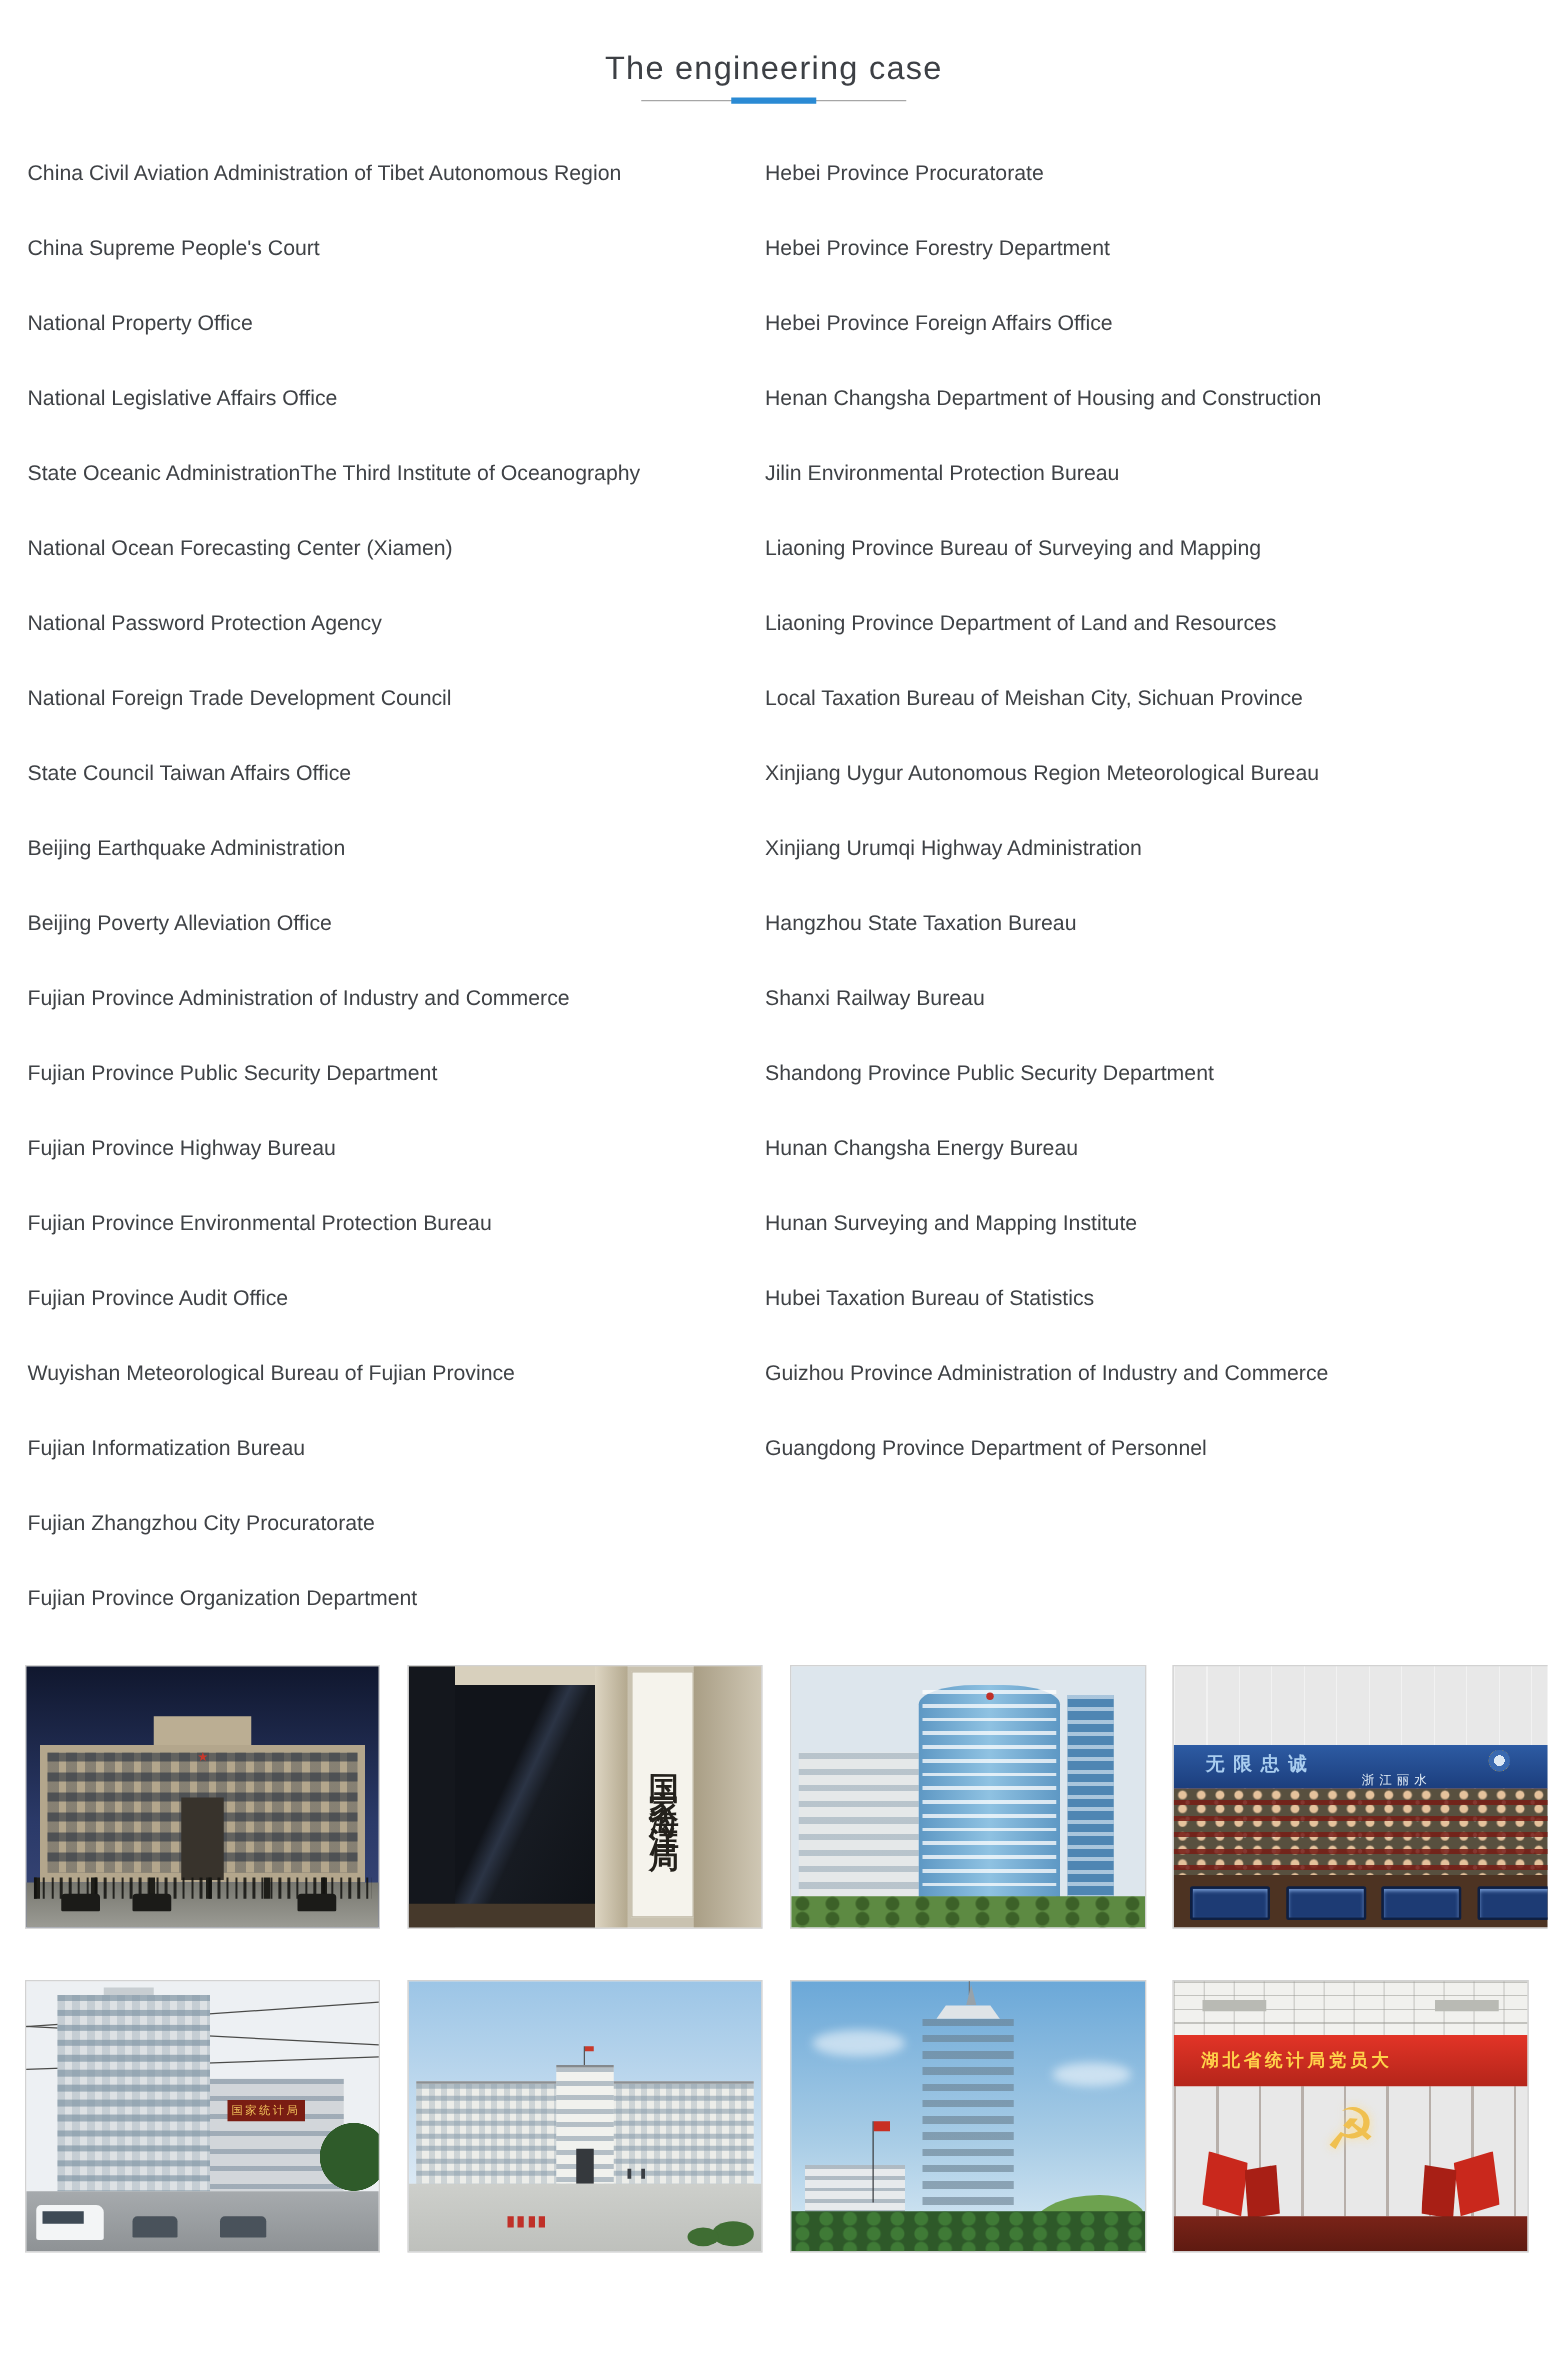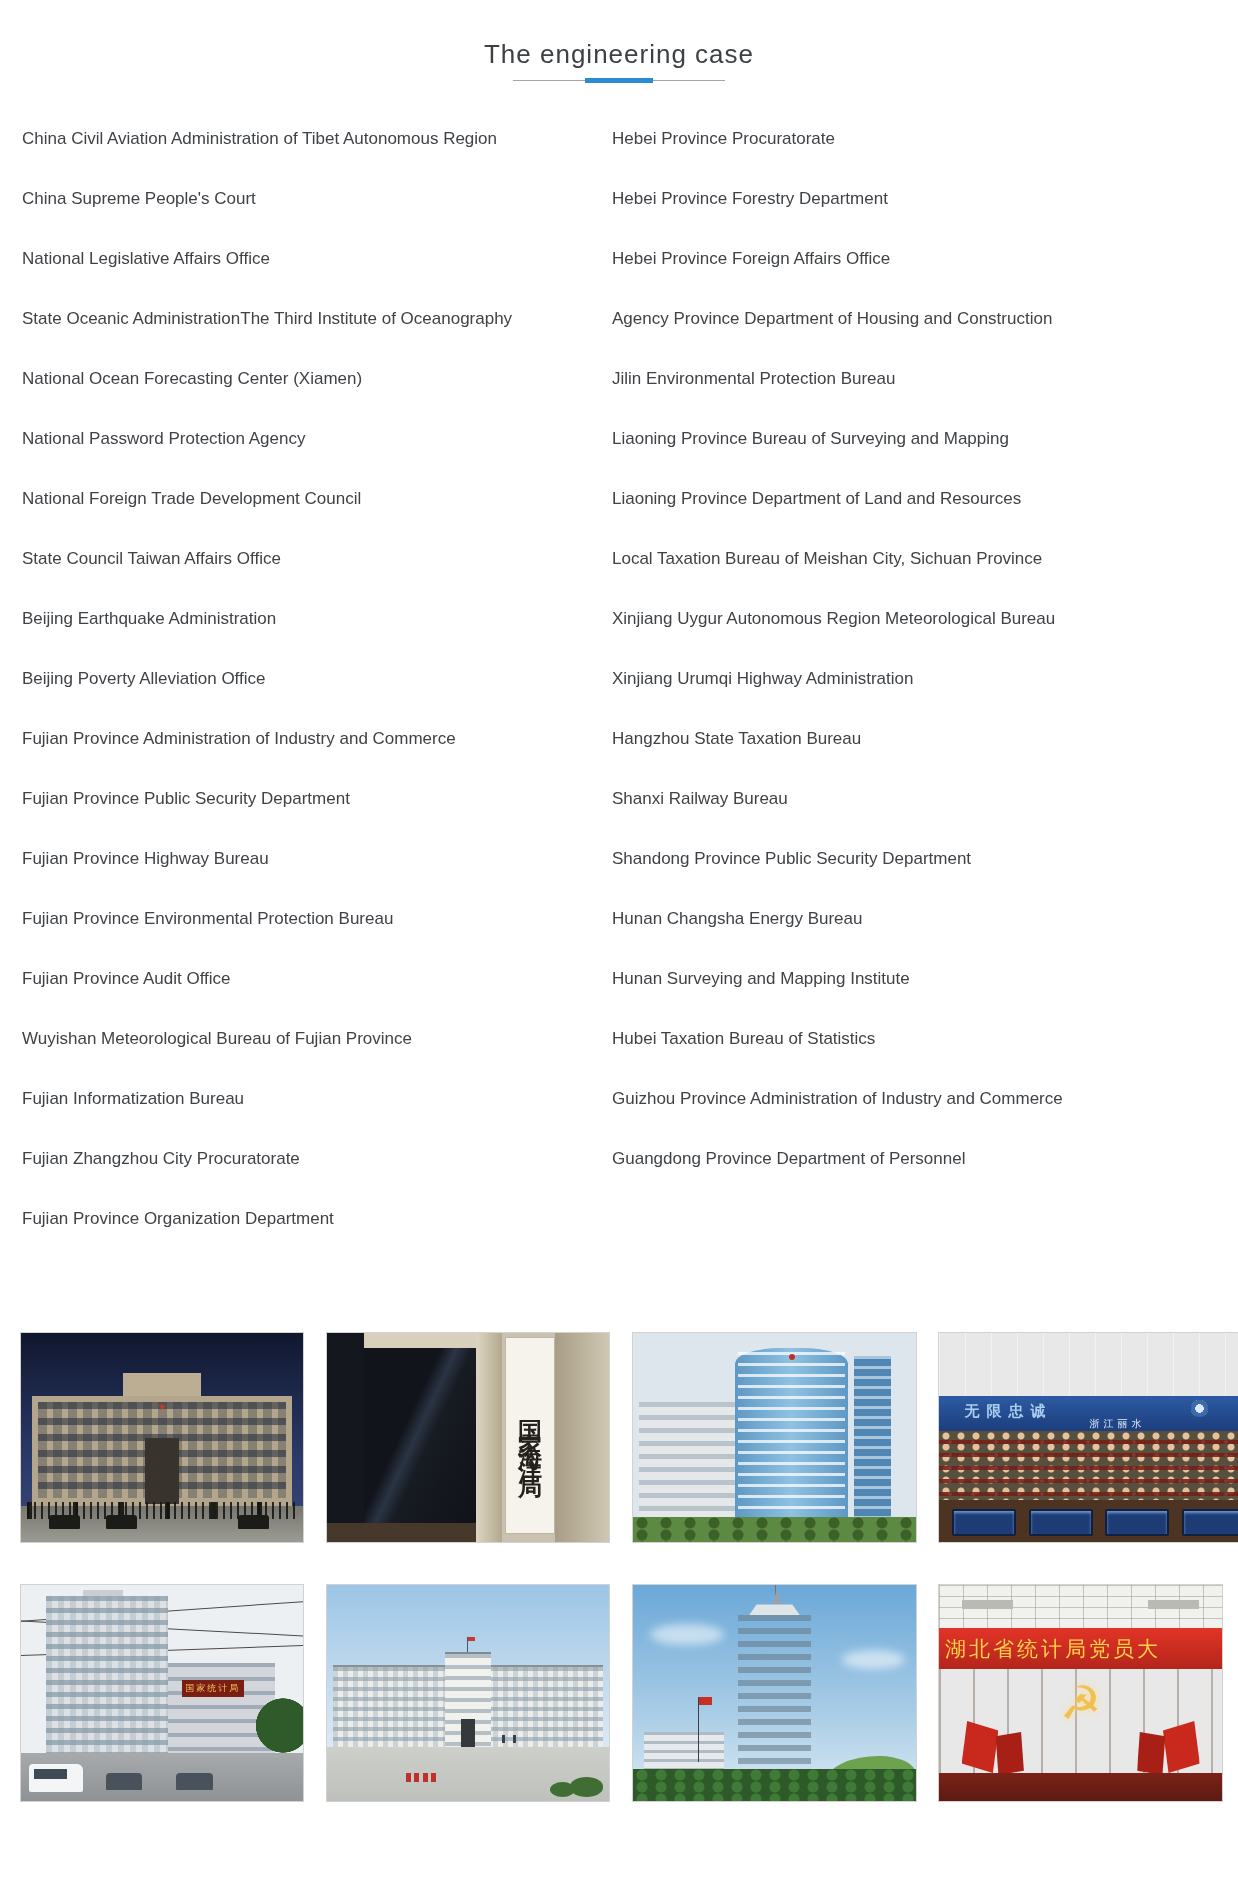--- a/index.html
+++ b/index.html
@@ -143,40 +143,41 @@
     background-image:radial-gradient(circle at 9px 6px,#3f7a36 5px,transparent 6px);background-size:19px 12px;}
   .p7-mound{right:0;bottom:0;width:32%;height:21%;border-radius:60% 40% 0 0;background:#6da24f;}
 
   
   .p8-ceil{left:0;right:0;top:0;height:20%;background:#f1f1ee;
     background-image:repeating-linear-gradient(to right,rgba(148,148,142,.5) 0 1px,transparent 1px 24px),
                      repeating-linear-gradient(to bottom,rgba(148,148,142,.5) 0 1px,transparent 1px 11px);}
   .p8-vent{top:7%;height:4%;width:18%;background:#b9bab4;}
   .p8-banner{left:0;right:0;top:20%;height:19%;background:linear-gradient(#e23427,#b4251a);
     overflow:hidden;display:flex;align-items:center;}
-  .p8-banner span{position:static;white-space:nowrap;color:#ffd24a;font-weight:400;
-    font-size:21px;letter-spacing:3px;padding-left:6px;font-family:"DejaVu Sans",sans-serif;}
+  .p8-banner span{position:static;white-space:nowrap;color:#ffd24a;font-weight:700;
+    font-size:14px;letter-spacing:3px;padding-left:22px;font-family:"DejaVu Sans",sans-serif;}
   .p8-wall{left:0;right:0;top:39%;height:48%;background:linear-gradient(#b8763f,#8a4c1e);
     background-image:repeating-linear-gradient(to right,rgba(58,28,8,.28) 0 2px,transparent 2px 34px);}
   .p8-emblem{left:0;right:0;top:44%;text-align:center;color:#f0c050;font-size:46px;line-height:46px;
     font-family:"DejaVu Sans",sans-serif;text-shadow:0 0 8px rgba(255,220,130,.8);}
   .p8-flag{bottom:13%;width:13%;height:24%;background:#c9281c;clip-path:polygon(15% 0,100% 18%,85% 100%,0 82%);}
   .p8-flag2{bottom:12%;width:10%;height:20%;background:#a81f15;clip-path:polygon(0 10%,90% 0,100% 90%,10% 100%);}
   .p8-desk{left:0;right:0;bottom:0;height:13%;background:linear-gradient(#7a2318,#5e1a11);}
 </style>
 </head>
 <body>
 
 <h1 class="page-title">The engineering case</h1>
 <div class="u-gray"></div>
 <div class="u-blue" style="background: rgb(42, 138, 212);"></div>
 
 <div class="col" id="col-left">
     <div class="case-row">China Civil Aviation Administration of Tibet Autonomous Region</div>
     <div class="case-row">China Supreme People's Court</div>
+    <div class="case-row">National Property Office</div>
     <div class="case-row">National Legislative Affairs Office</div>
     <div class="case-row">State Oceanic AdministrationThe Third Institute of Oceanography</div>
     <div class="case-row">National Ocean Forecasting Center (Xiamen)</div>
     <div class="case-row">National Password Protection Agency</div>
     <div class="case-row">National Foreign Trade Development Council</div>
     <div class="case-row">State Council Taiwan Affairs Office</div>
     <div class="case-row">Beijing Earthquake Administration</div>
     <div class="case-row">Beijing Poverty Alleviation Office</div>
     <div class="case-row">Fujian Province Administration of Industry and Commerce</div>
     <div class="case-row">Fujian Province Public Security Department</div>
@@ -185,21 +186,21 @@
     <div class="case-row">Fujian Province Audit Office</div>
     <div class="case-row">Wuyishan Meteorological Bureau of Fujian Province</div>
     <div class="case-row">Fujian Informatization Bureau</div>
     <div class="case-row">Fujian Zhangzhou City Procuratorate</div>
     <div class="case-row">Fujian Province Organization Department</div>
   </div>
 <div class="col" id="col-right">
     <div class="case-row">Hebei Province Procuratorate</div>
     <div class="case-row">Hebei Province Forestry Department</div>
     <div class="case-row">Hebei Province Foreign Affairs Office</div>
-    <div class="case-row">Agency Province Department of Housing and Construction</div>
+    <div class="case-row">Henan Changsha Department of Housing and Construction</div>
     <div class="case-row">Jilin Environmental Protection Bureau</div>
     <div class="case-row">Liaoning Province Bureau of Surveying and Mapping</div>
     <div class="case-row">Liaoning Province Department of Land and Resources</div>
     <div class="case-row">Local Taxation Bureau of Meishan City, Sichuan Province</div>
     <div class="case-row">Xinjiang Uygur Autonomous Region Meteorological Bureau</div>
     <div class="case-row">Xinjiang Urumqi Highway Administration</div>
     <div class="case-row">Hangzhou State Taxation Bureau</div>
     <div class="case-row">Shanxi Railway Bureau</div>
     <div class="case-row">Shandong Province Public Security Department</div>
     <div class="case-row">Hunan Changsha Energy Bureau</div>

